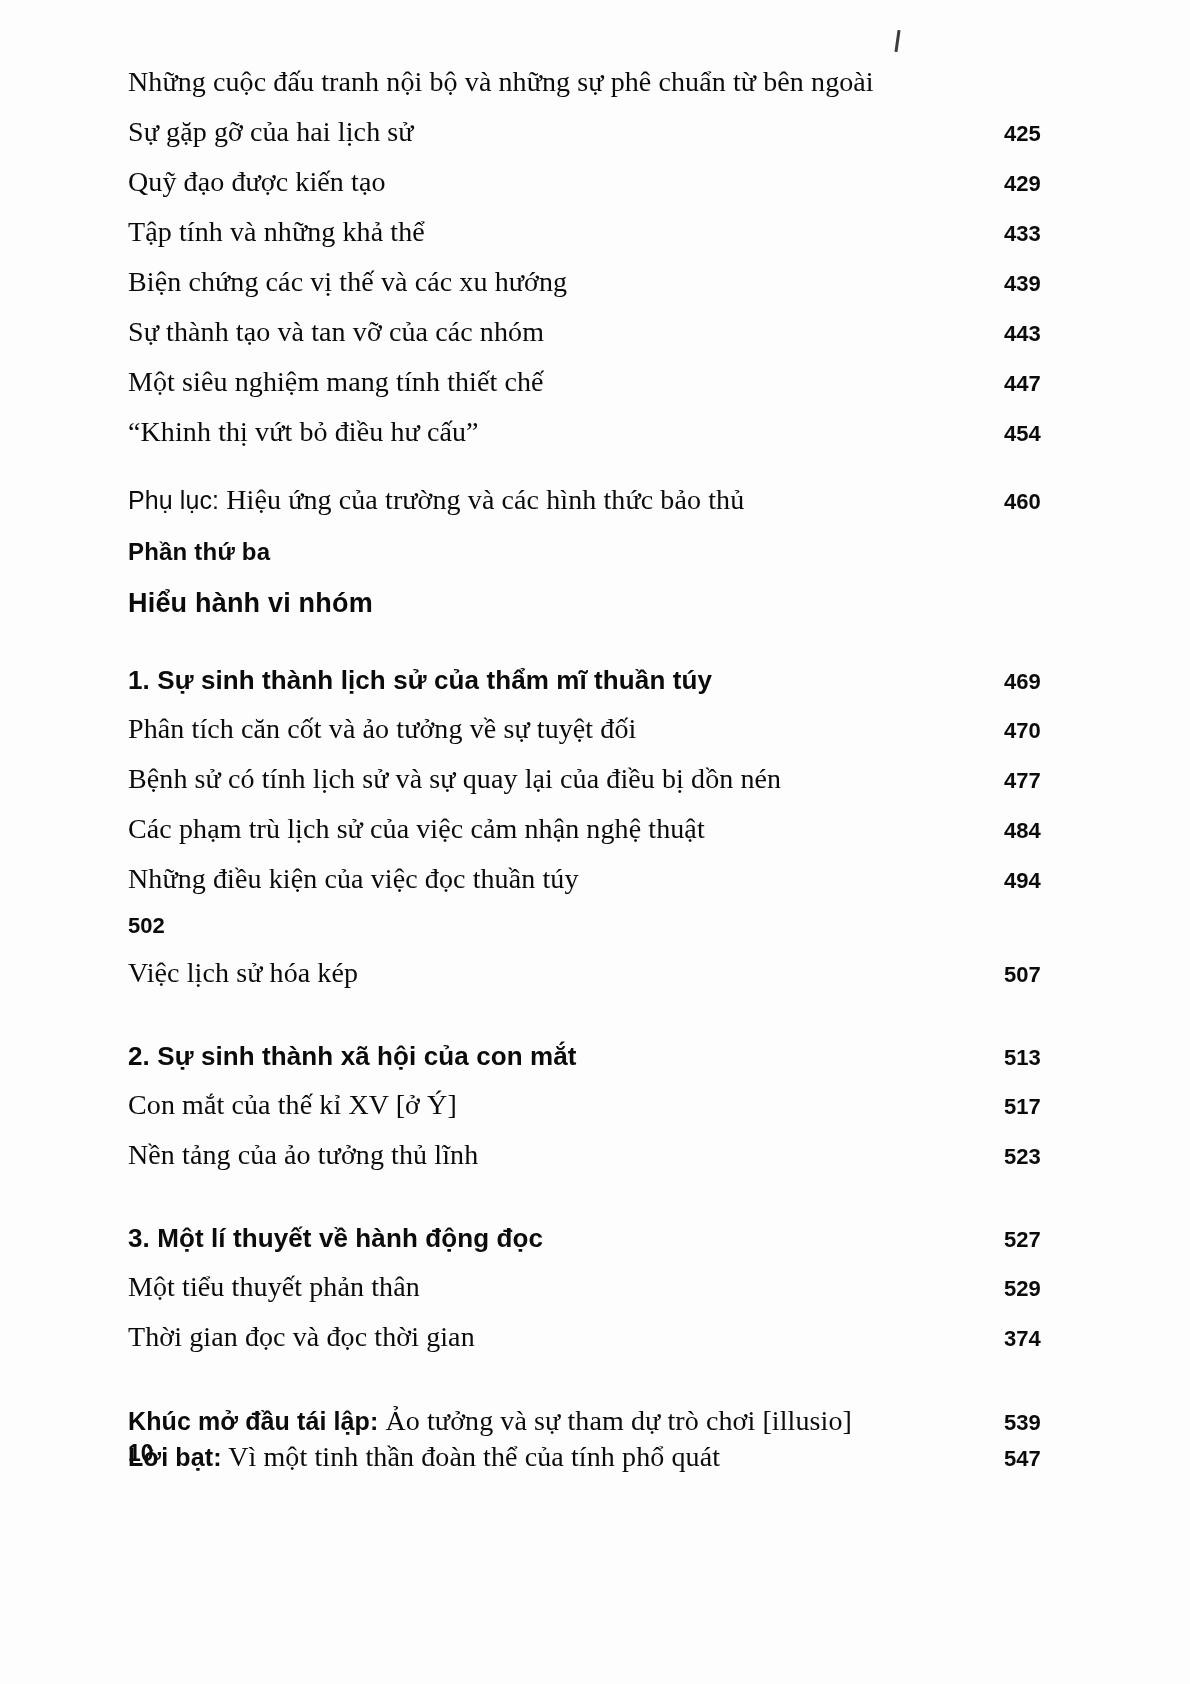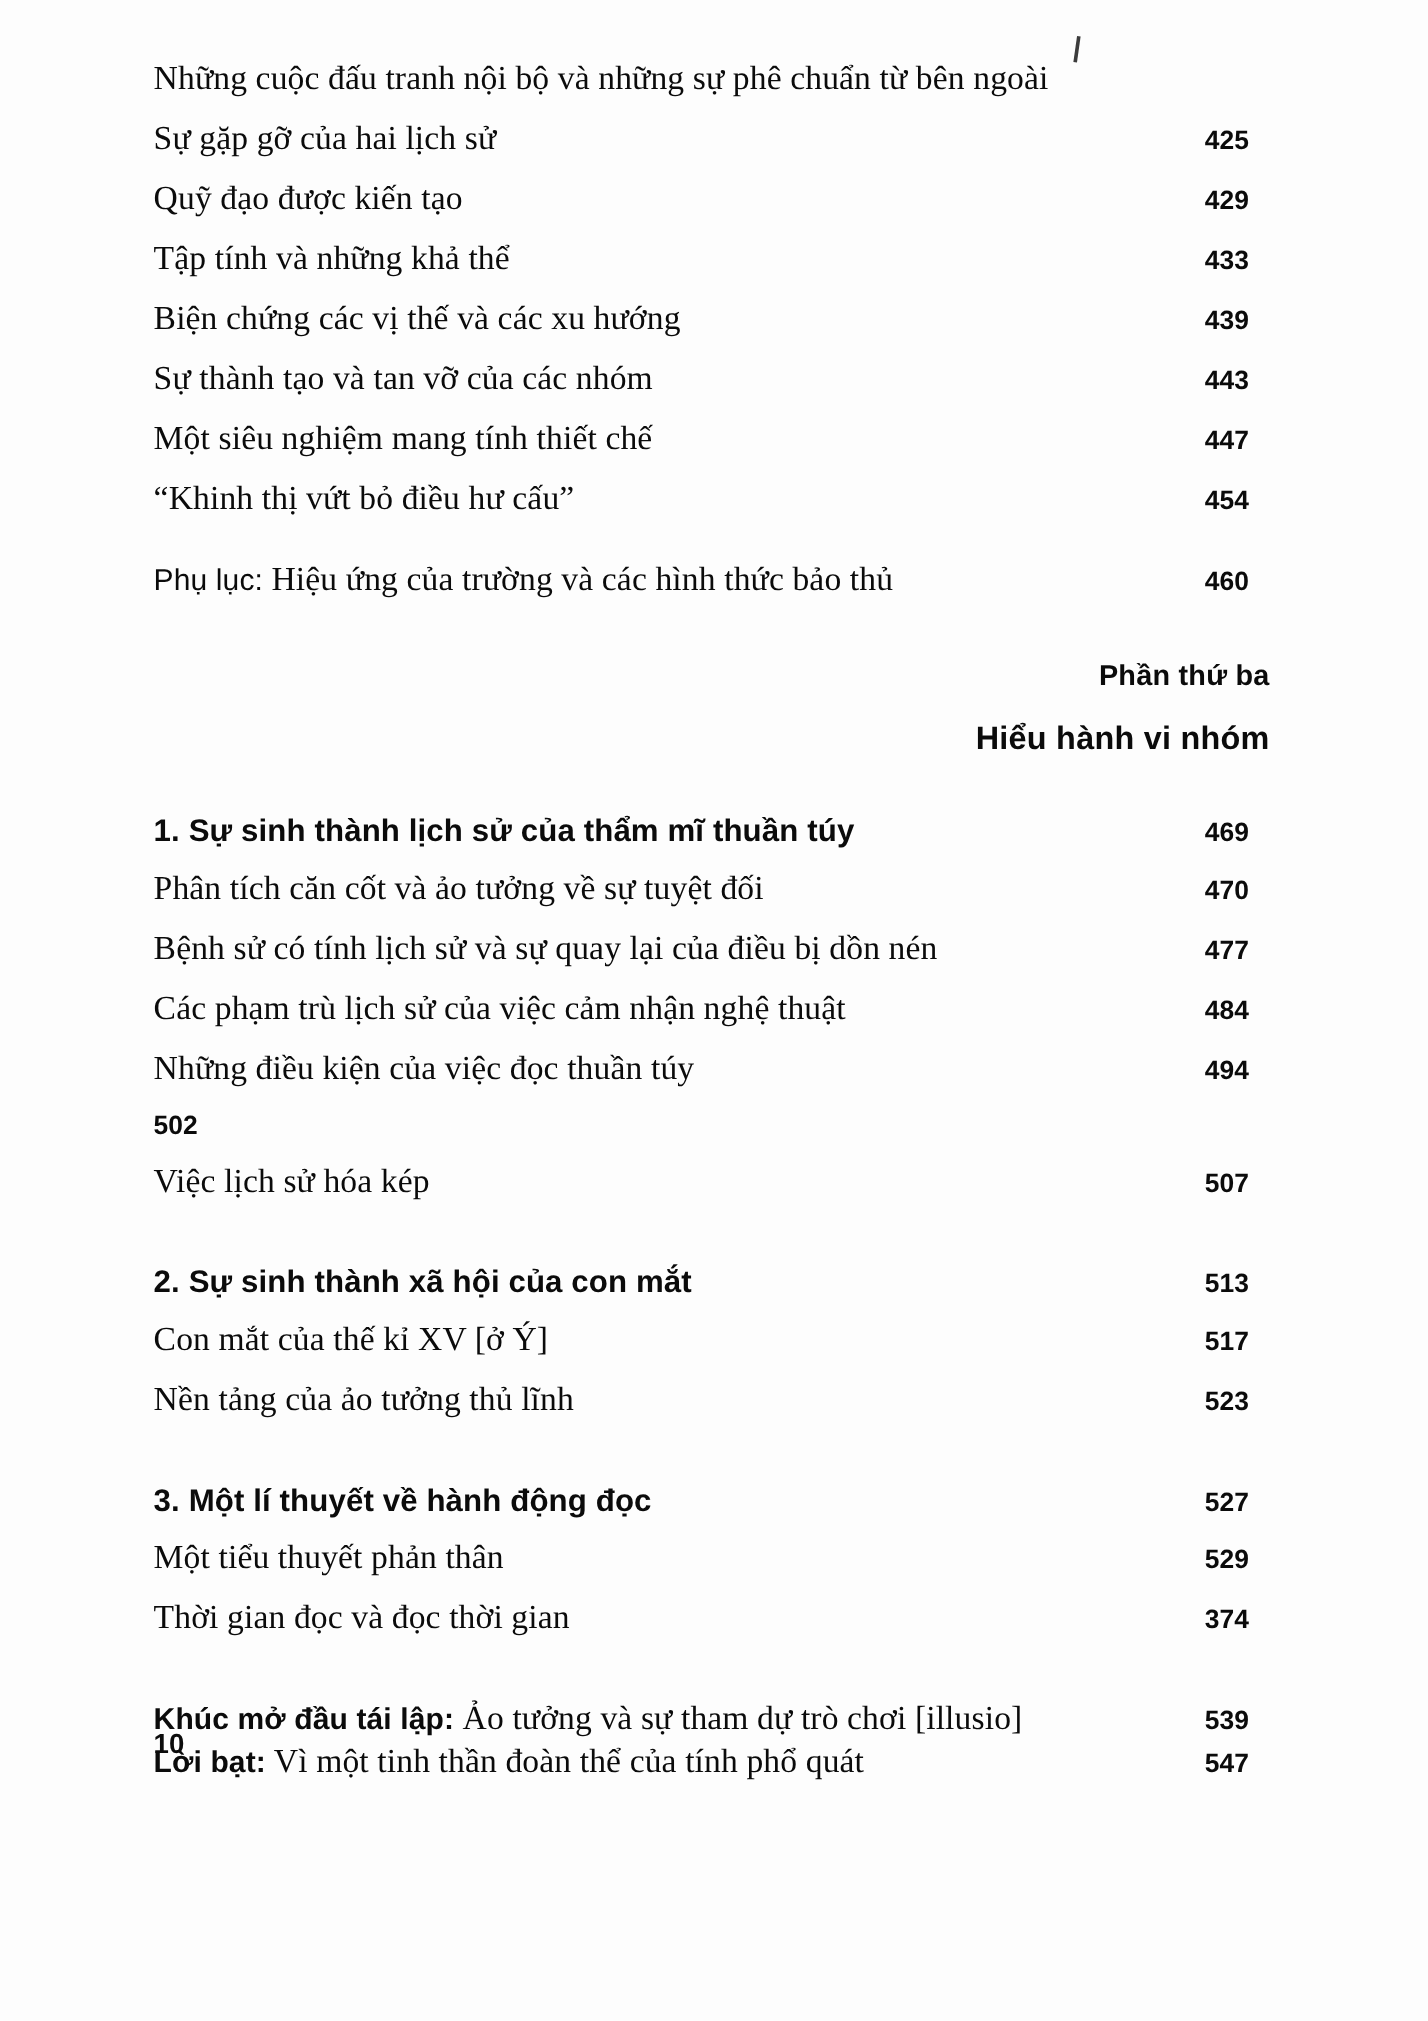--- a/index.html
+++ b/index.html
@@ -16,21 +16,21 @@
     overflow: hidden;
   }
   .page {
     position: absolute;
     inset: 0;
     background: #fdfdfd;
   }
   .content {
     position: absolute;
     left: 128px;
-    top: 52px;
+    top: 68px;
     width: 930px;
   }
 
   
   .toc-row {
     display: flex;
     align-items: baseline;
     justify-content: space-between;
     width: 100%;
   }
@@ -68,22 +68,22 @@
     font-weight: 700;
     font-size: 25px;
   }
   .toc-row.level-back { margin-bottom: 8px; }
 
   .gap-sm { height: 18px; }
   .gap-md { height: 34px; }
 
   
   .part-block {
-    text-align: right;
-    margin-top: 52px;
+    text-align: left;
+    margin-top: 24px;
     margin-bottom: 48px;
   }
   .part-line1 {
     font-family: "Liberation Sans", "DejaVu Sans", sans-serif;
     font-weight: 700;
     font-size: 24px;
     letter-spacing: 0.2px;
     margin-bottom: 22px;
   }
   .part-line2 {

